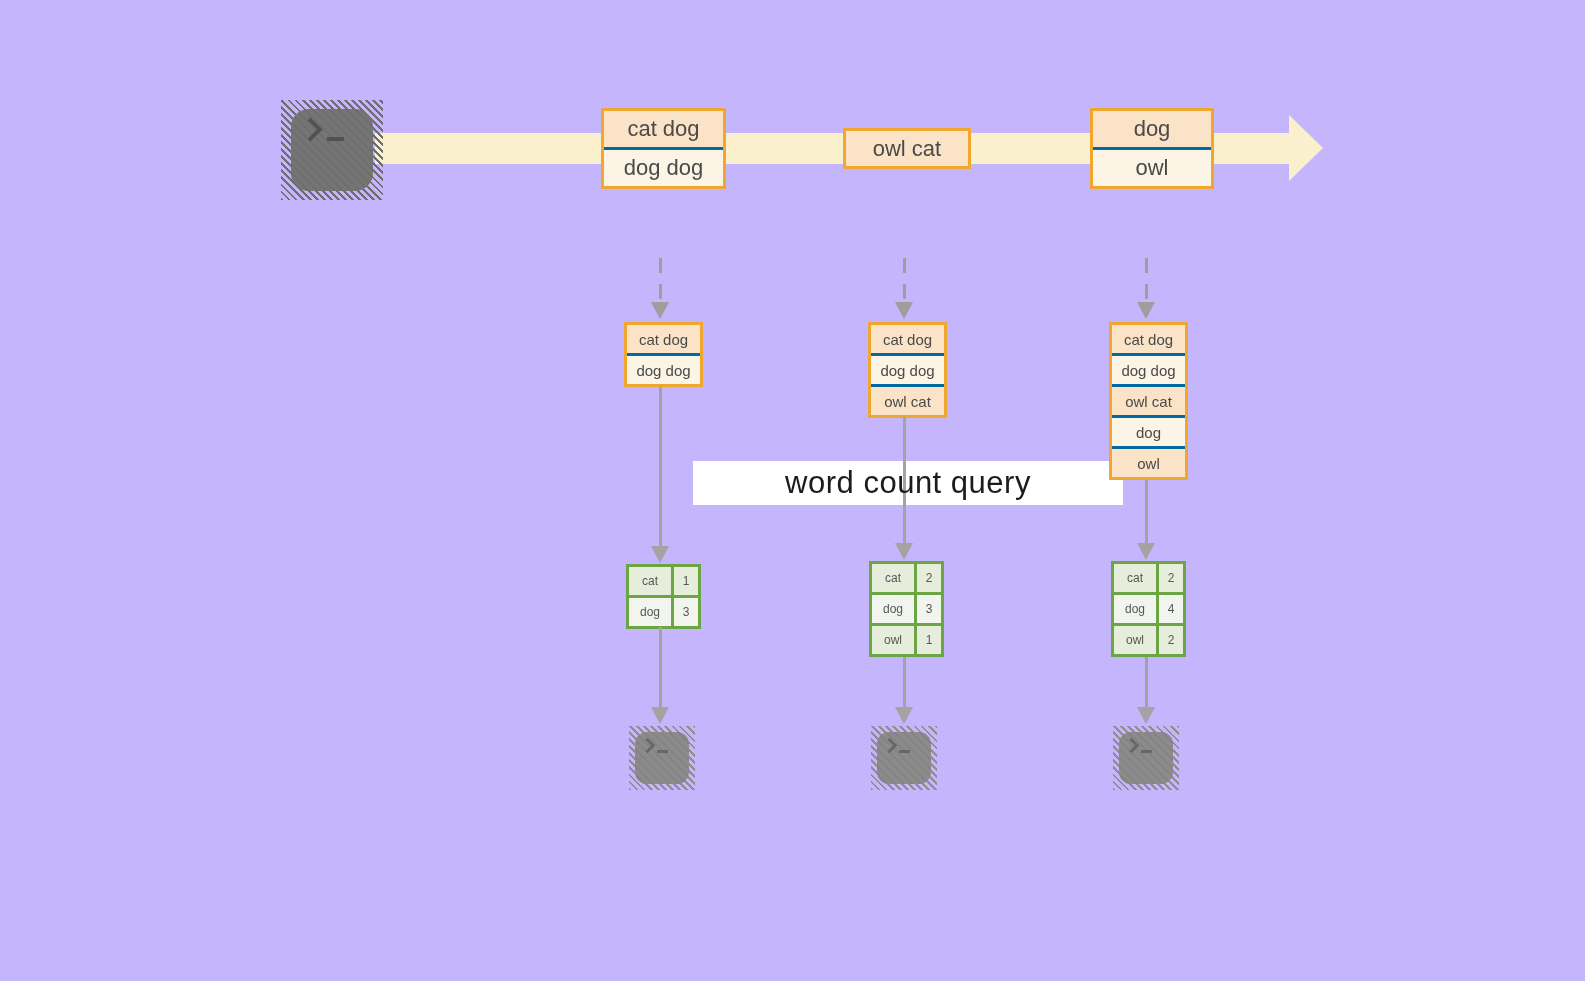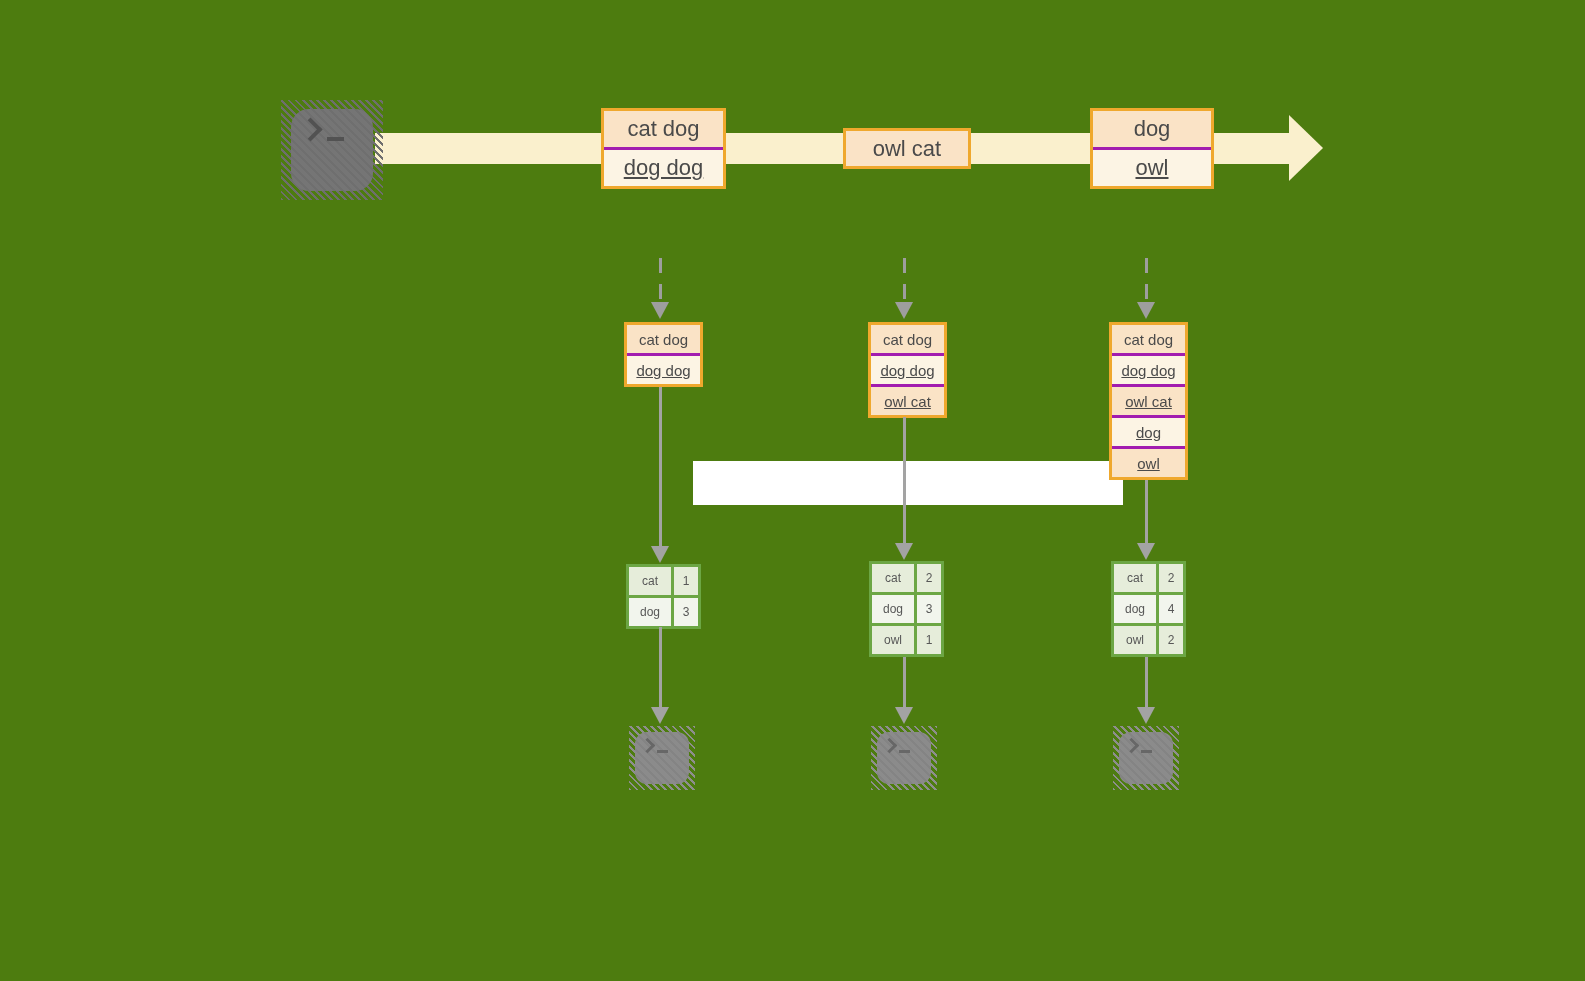--- a/index.html
+++ b/index.html
@@ -1,30 +1,30 @@
 <!DOCTYPE html>
 <html><head>
 <meta charset="utf-8">
 <style>
   html,body{margin:0;padding:0;background:#000;}
-  .canvas{position:relative;width:1585px;height:981px;background:#4d7c0f;overflow:hidden;
+  .canvas{position:relative;width:1585px;height:981px;background:#c4b5fd;overflow:hidden;
           font-family:"Liberation Sans",sans-serif;}
   .abs{position:absolute;}
 
   
   .band{left:375px;top:133px;width:915px;height:31px;background:#FAF0CD;z-index:0;}
   .bandhead{left:1289px;top:115px;width:0;height:0;z-index:0;
             border-left:34px solid #FAF0CD;border-top:33px solid transparent;border-bottom:33px solid transparent;}
 
   
   .obox{border:3px solid #EFA82D;box-sizing:content-box;z-index:2;background:#EFA82D;}
   .orow{display:flex;align-items:center;justify-content:center;color:#4A4A4A;}
   .orow.peach{background:#FAE3C6;}
   .orow.cream{background:#FCF4E4;}
-  .orow + .orow{border-top:3px solid #a21caf;text-decoration:underline;}
+  .orow + .orow{border-top:3px solid #0369a1;}
   .orow.lg{height:36px;font-size:22px;}
   .orow.sm{height:28px;font-size:15px;}
 
   
   .dashline{width:3px;height:44px;z-index:2;
             background:repeating-linear-gradient(to bottom,#9E9E9E 0 15px,transparent 15px 26px);}
   .shaft{width:3px;background:#A3A3A3;z-index:2;}
   .vhead{width:0;height:0;z-index:2;
          border-left:9px solid transparent;border-right:9px solid transparent;border-top:17px solid #A3A3A3;}
   .vhead.dash{border-top-color:#9E9E9E;}
@@ -100,20 +100,21 @@
   </div>
   <div class="abs obox" style="left:1109px;top:322px;width:73px">
     <div class="orow peach sm">cat dog</div>
     <div class="orow cream sm">dog dog</div>
     <div class="orow peach sm">owl cat</div>
     <div class="orow cream sm">dog</div>
     <div class="orow peach sm">owl</div>
   </div>
 
   <div class="abs bannerbg"></div>
+  <div class="abs bannertext">word count query</div>
 
   <div class="abs shaft" style="left:659px;top:387px;height:159px"></div>
   <div class="abs vhead" style="left:651px;top:546px"></div>
   <div class="abs shaft" style="left:903px;top:417px;height:126px"></div>
   <div class="abs vhead" style="left:895px;top:543px"></div>
   <div class="abs shaft" style="left:1145px;top:480px;height:63px"></div>
   <div class="abs vhead" style="left:1137px;top:543px"></div>
 
   <div class="abs gtable" style="left:626px;top:564px">
     <div class="gcell sage">cat</div>

